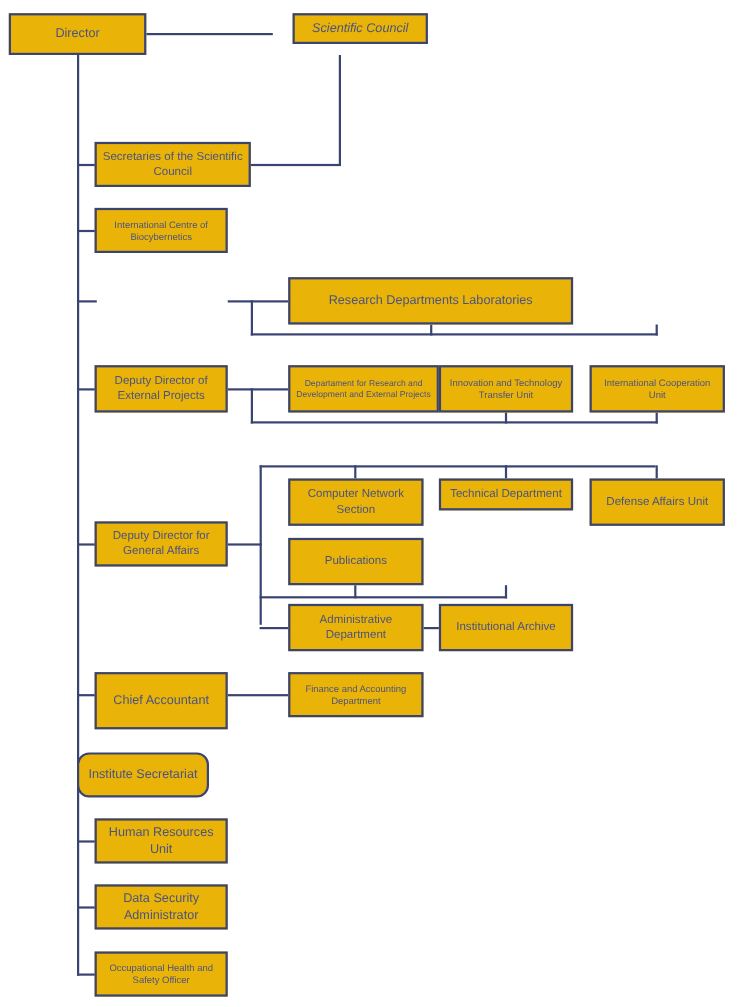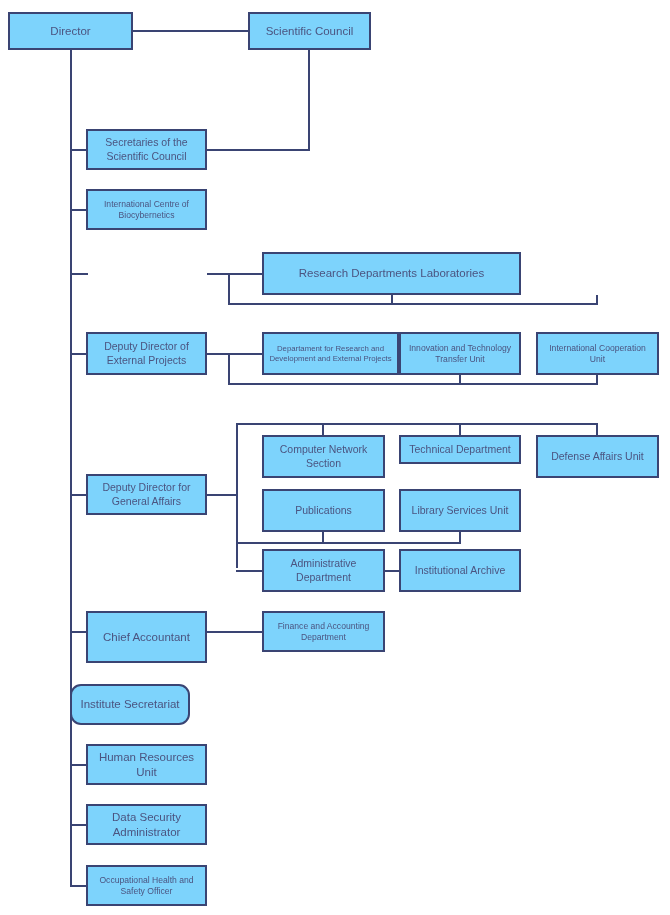--- a/index.html
+++ b/index.html
@@ -16,21 +16,21 @@
     position: relative;
     width: 670px;
     height: 915px;
     background: #ffffff;
     overflow: hidden;
   }
   .node {
     position: absolute;
     box-sizing: border-box;
     border: 2px solid #3a4473;
-    background: #7dd3fc;
+    background: #eab308;
     color: #4b5480;
     display: flex;
     align-items: center;
     justify-content: center;
     text-align: center;
     line-height: 1.25;
     padding: 2px 5px;
     z-index: 3;
   }
   .node .label {
@@ -100,25 +100,25 @@
   <div class="link h" style="left:236px; top:570px; width:26px;"></div>
 
   <div class="link h" style="left:385px; top:570px; width:14px;"></div>
 
   <div class="link h" style="left:207px; top:631px; width:55px;"></div>
 
   <div class="node fs-lg" style="left:8px; top:12px; width:125px; height:38px;">
     <span class="label">Director</span>
   </div>
 
-  <div class="node fs-lg" style="left:248px; top:12px; width:123px; height:38px;">
+  <div class="node fs-lg" style="left:266px; top:12px; width:123px; height:28px;font-style:italic;">
     <span class="label">Scientific Council</span>
   </div>
 
-  <div class="node fs-md" style="left:86px; top:129px; width:121px; height:41px;">
+  <div class="node fs-md" style="left:86px; top:129px; width:142px; height:41px;">
     <span class="label">Secretaries of the Scientific Council</span>
   </div>
 
   <div class="node fs-sm" style="left:86px; top:189px; width:121px; height:41px;">
     <span class="label">International Centre of Biocybernetics</span>
   </div>
 
 
   <div class="node fs-lg" style="left:262px; top:252px; width:259px; height:43px;">
     <span class="label">Research Departments Laboratories</span>
@@ -154,23 +154,20 @@
   </div>
 
   <div class="node fs-md" style="left:536px; top:435px; width:123px; height:43px;">
     <span class="label">Defense Affairs Unit</span>
   </div>
 
   <div class="node fs-md" style="left:262px; top:489px; width:123px; height:43px;">
     <span class="label">Publications</span>
   </div>
 
-  <div class="node fs-md" style="left:399px; top:489px; width:122px; height:43px;">
-    <span class="label">Library Services Unit</span>
-  </div>
 
   <div class="node fs-md" style="left:262px; top:549px; width:123px; height:43px;">
     <span class="label">Administrative Department</span>
   </div>
 
   <div class="node fs-md" style="left:399px; top:549px; width:122px; height:43px;">
     <span class="label">Institutional Archive</span>
   </div>
 
   <div class="node fs-lg" style="left:86px; top:611px; width:121px; height:52px;">

